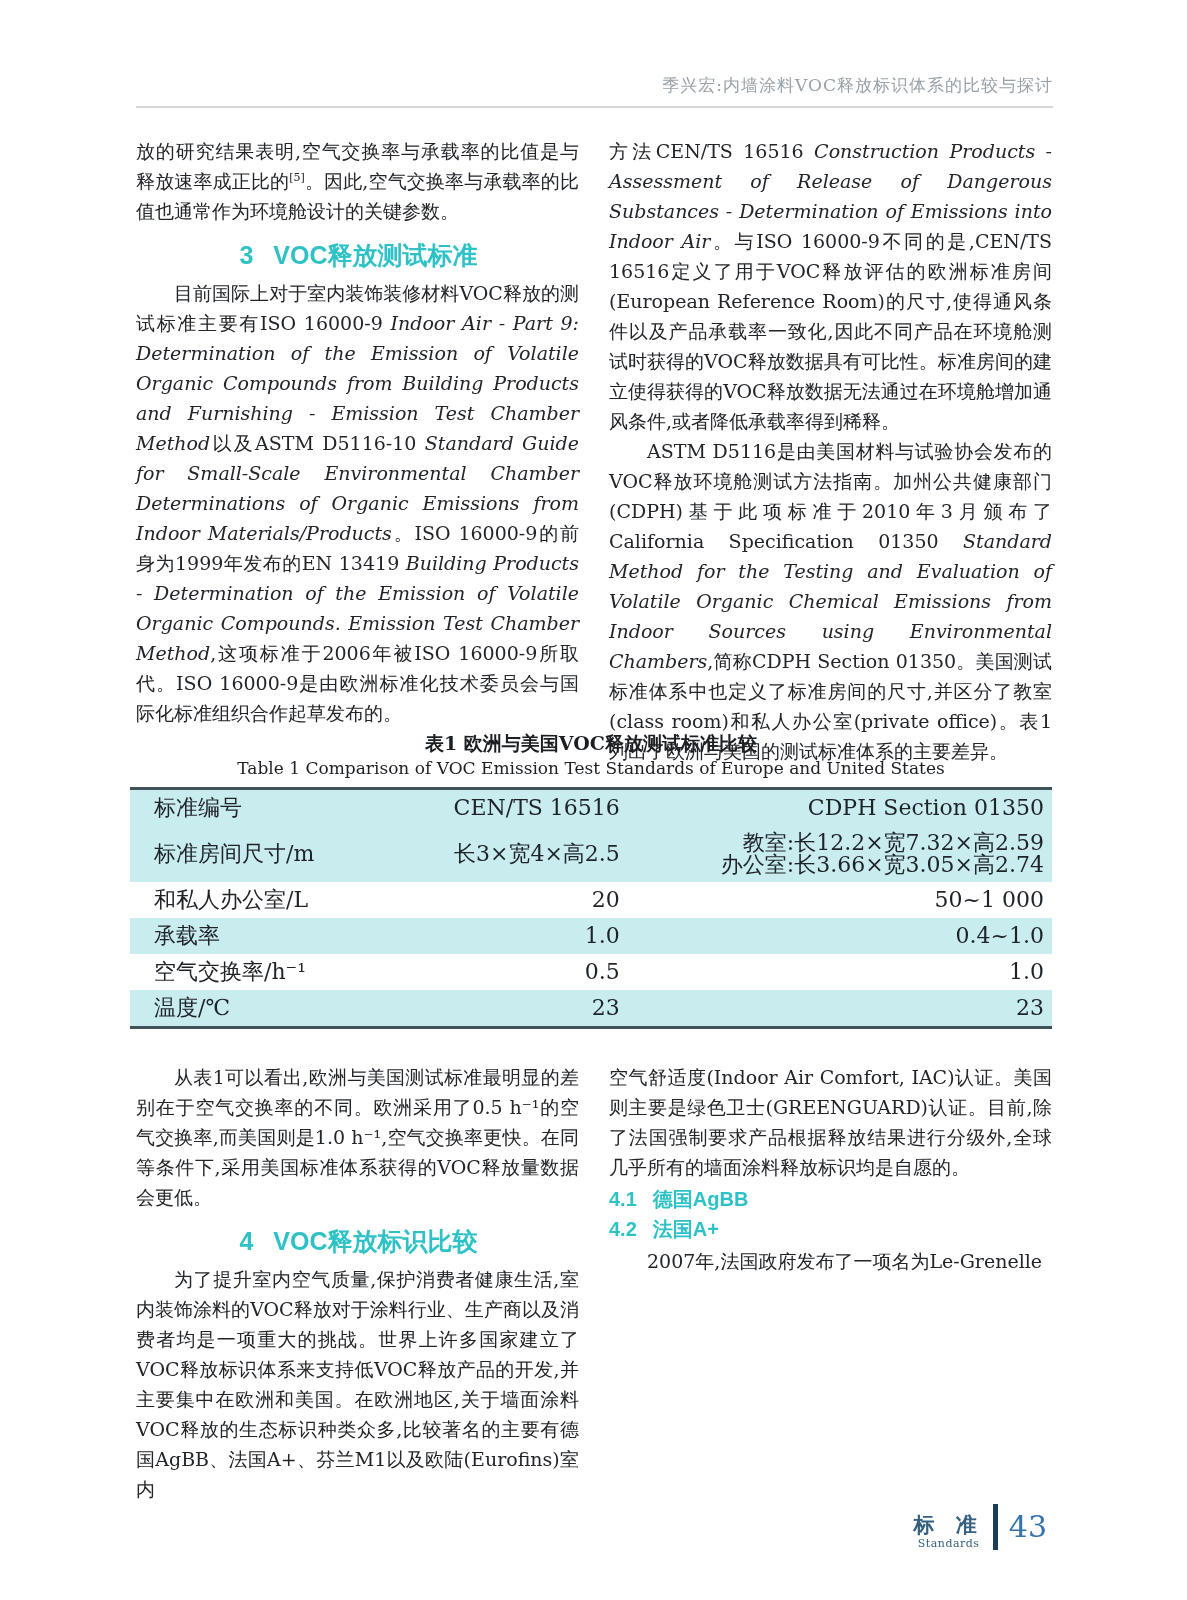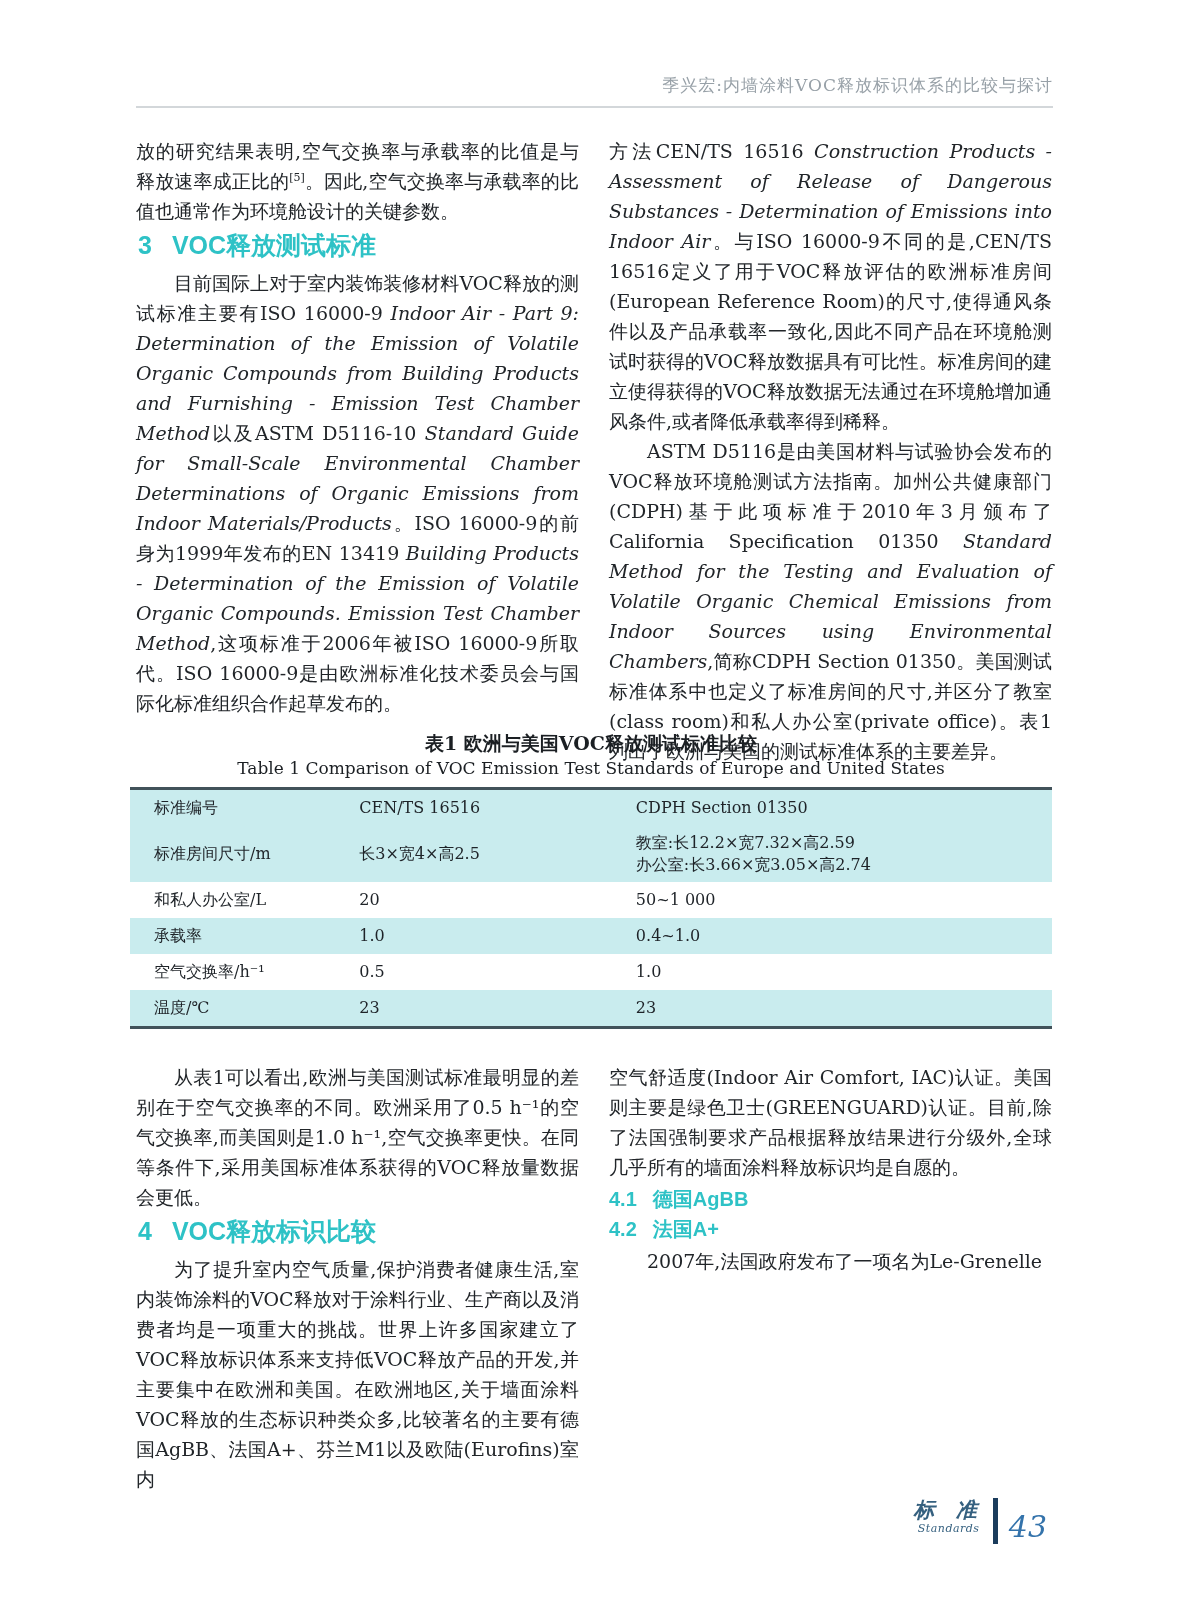--- a/index.html
+++ b/index.html
@@ -46,22 +46,22 @@
   .para.indent { text-indent: 2em; }
   .para i { font-family: "DejaVu Serif", serif; font-style: italic; }
   .para sup { font-size: 11px; vertical-align: super; line-height: 0; }
   
   .sec-h {
     font-family: "Liberation Sans", sans-serif;
     font-weight: bold;
     color: #2ec2c6;
     font-size: 25px;
     line-height: 28px;
-    margin: 5px 0 9px 2px;
-    text-align: left;
+    margin: 15px 0 9px 2px;
+    text-align: center;
     text-indent: 0;
   }
   .sec-h .num { margin-right: 20px; }
   .sub-h {
     font-family: "Liberation Sans", sans-serif;
     font-weight: bold;
     color: #2ec2c6;
     font-size: 20px;
     line-height: 26px;
     margin: 4px 0 4px 0;
@@ -89,43 +89,42 @@
     font-size: 17px;
     line-height: 25px;
     margin-bottom: 6px;
     color: #1b1f23;
   }
   table.cmp {
     width: 100%;
     border-collapse: collapse;
     border-top: 3px solid #41525a;
     border-bottom: 3px solid #41525a;
-    font-size: 16px;
+    font-size: 22px;
     color: #1e2328;
   }
   table.cmp td {
     padding: 7px 8px;
-    text-align: left;
+    text-align: right;
     line-height: 22px;
     vertical-align: middle;
   }
   table.cmp td.lbl {
     text-align: left;
     padding-left: 24px;
   }
   table.cmp tr.stripe { background: #c9ecee; }
   table.cmp tr.tall td { padding-top: 6px; padding-bottom: 6px; }
   
   .footer {
     position: absolute;
     right: 140px;
     top: 1498px;
     display: flex;
-    align-items: flex-start;
-    font-style: italic;
+    align-items: flex-end;
   }
   .footer-cn-block { text-align: center; margin-right: 9px; }
   .footer-cn {
     font-size: 21px;
     font-weight: bold;
     color: #35607f;
     letter-spacing: 7px;
     line-height: 24px;
     white-space: nowrap;
   }

